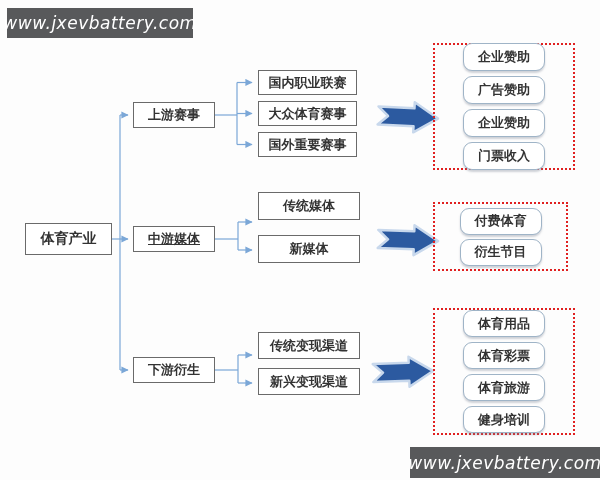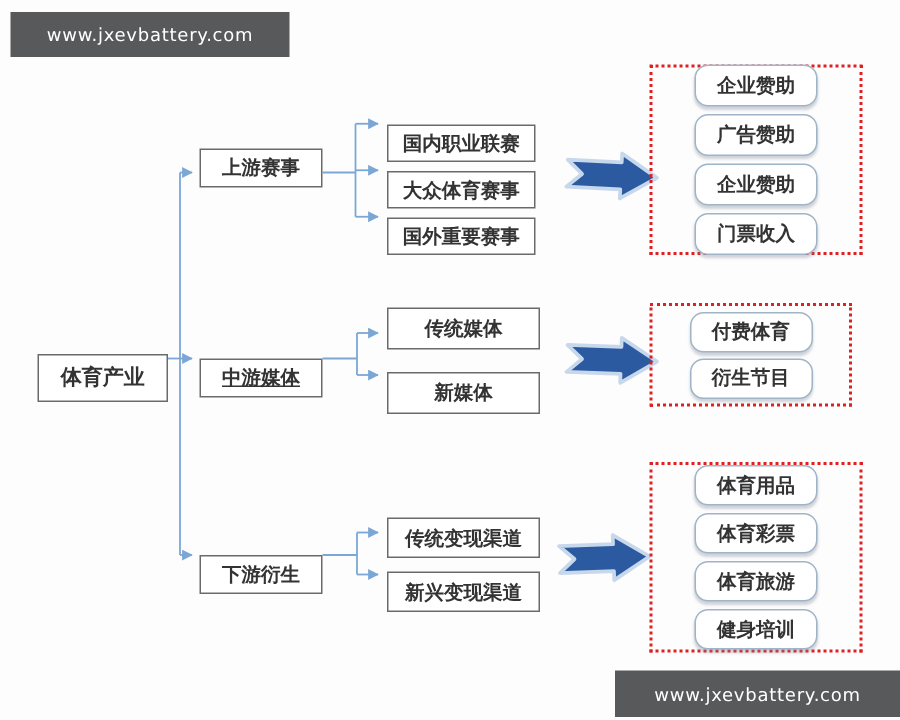--- a/index.html
+++ b/index.html
@@ -3,29 +3,29 @@
 <meta charset="utf-8">
 <style>
   html,body{margin:0;padding:0;background:#ffffff;}
   .canvas{position:relative;width:600px;height:480px;background:#fdfdfd;overflow:hidden;
           font-family:"DejaVu Sans","Liberation Sans",sans-serif;}
   .connectors{position:absolute;left:0;top:0;width:600px;height:480px;pointer-events:none;}
   .cl{fill:none;stroke:var(--connector,#7ba7d7);stroke-width:1.2;}
   .ah{fill:var(--connector,#7ba7d7);}
   .banner{position:absolute;display:flex;align-items:center;justify-content:center;
           background:var(--banner-bg,#58595b);color:var(--banner-text,#ffffff);
-          font-size:12px;letter-spacing:0.5px;}
+          font-size:17px;letter-spacing:0.5px;font-style:italic;}
   .banner-top{left:7px;top:8px;width:186px;height:30px;}
   .banner-bottom{left:410px;top:447px;width:190px;height:31px;}
   .box{position:absolute;display:flex;align-items:center;justify-content:center;
        background:#ffffff;border:1px solid var(--box-border,#6a6a6a);
-       color:var(--text-color,#333333);font-weight:bold;font-size:13px;box-sizing:border-box;margin-top:13px;}
+       color:var(--text-color,#333333);font-weight:bold;font-size:13px;box-sizing:border-box;}
   .root{left:25px;top:223px;width:87px;height:32px;font-size:14px;}
   .branch{left:133px;width:82px;height:26px;}
-  .b-up{top:86px;} .b-mid{top:226px;text-decoration:underline;} .b-down{top:357px;}
+  .b-up{top:102px;} .b-mid{top:226px;text-decoration:underline;} .b-down{top:357px;}
   .child{left:258px;}
   .c-top{width:99px;height:25px;}
   .c-wide{width:102px;}
   .dashed-group{position:absolute;display:flex;flex-direction:column;align-items:center;
                 justify-content:center;border:2px dotted var(--dashed-border,#e02020);
                 box-sizing:border-box;background:transparent;}
   .dg-top{left:433px;top:43px;width:142px;height:127px;gap:5px;}
   .dg-mid{left:433px;top:202px;width:135px;height:69px;gap:4px;}
   .dg-bottom{left:433px;top:308px;width:142px;height:127px;gap:5px;}
   .outcome{display:flex;align-items:center;justify-content:center;width:80px;height:25px;

